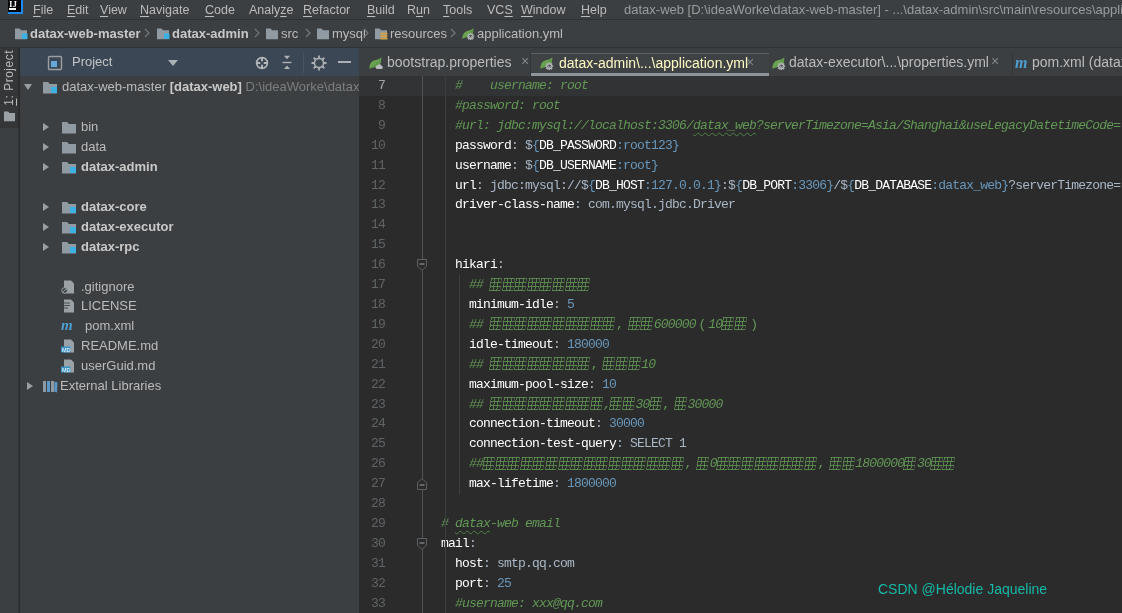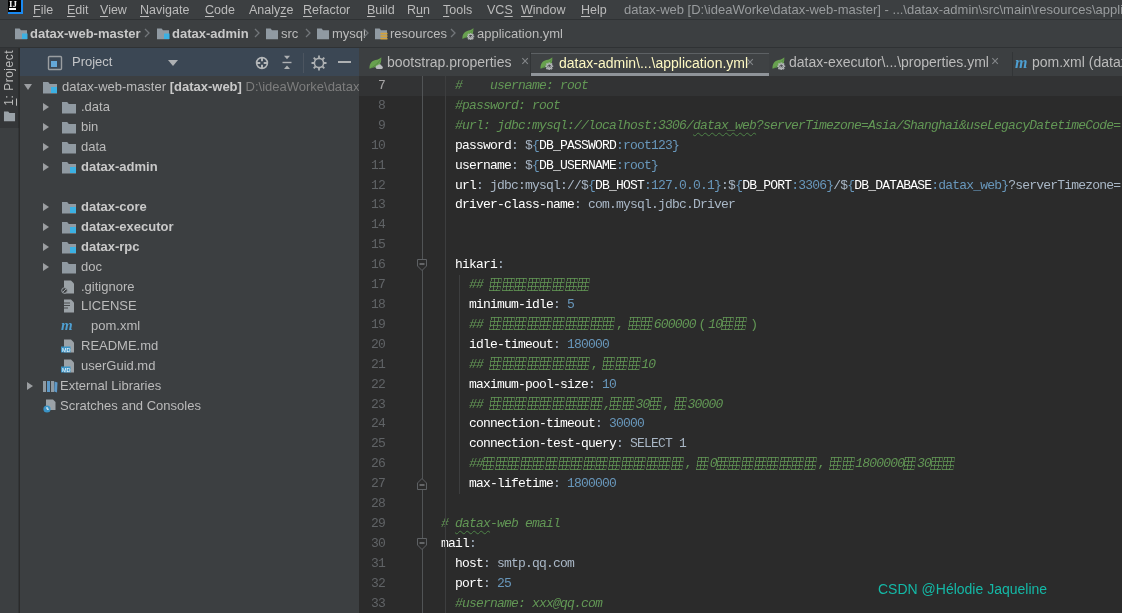--- a/index.html
+++ b/index.html
@@ -176,27 +176,20 @@
     </div>
   <div id="tree">
       <div class="trow" style="left:0;top:0px;width:339px">
         <span class="arrd" style="left:4px"></span>
         <svg class="tico" style="left:22px" width="16" height="14" viewBox="0 0 16 14">
           <path d="M1 2 h5.2 l1.6 2 H15 v9.5 H1 Z" fill="#909aa2"></path>
           <rect x="9" y="7" width="6" height="6" fill="#3cb1e3"></rect>
         </svg>
         <span style="position:absolute;left:42px">datax-web-master <span class="bold">[datax-web]</span> <span class="gray">D:\ideaWorke\datax-web-master</span></span>
       </div>
-      <div class="trow" style="left:0;top:20px;width:339px">
-        <span class="arr" style="left:23px"></span>
-        <svg class="tico" style="left:41px" width="16" height="14" viewBox="0 0 16 14">
-          <path d="M1 2 h5.2 l1.6 2 H15 v9.5 H1 Z" fill="#909aa2"></path>
-        </svg>
-        <span class="" style="position:absolute;left:61px">.data</span>
-      </div>
       <div class="trow" style="left:0;top:40px;width:339px">
         <span class="arr" style="left:23px"></span>
         <svg class="tico" style="left:41px" width="16" height="14" viewBox="0 0 16 14">
           <path d="M1 2 h5.2 l1.6 2 H15 v9.5 H1 Z" fill="#909aa2"></path>
         </svg>
         <span class="" style="position:absolute;left:61px">bin</span>
       </div>
       <div class="trow" style="left:0;top:60px;width:339px">
         <span class="arr" style="left:23px"></span>
         <svg class="tico" style="left:41px" width="16" height="14" viewBox="0 0 16 14">
@@ -228,46 +221,39 @@
         </svg>
         <span class="bold" style="position:absolute;left:61px">datax-executor</span>
       </div>
       <div class="trow" style="left:0;top:160px;width:339px">
         <span class="arr" style="left:23px"></span>
         <svg class="tico" style="left:41px" width="16" height="14" viewBox="0 0 16 14">
           <path d="M1 2 h5.2 l1.6 2 H15 v9.5 H1 Z" fill="#909aa2"></path>
           <rect x="9" y="7" width="6" height="6" fill="#3cb1e3"></rect>
         </svg>
         <span class="bold" style="position:absolute;left:61px">datax-rpc</span>
-      </div>
-      <div class="trow" style="left:0;top:180px;width:339px">
-        <span class="arr" style="left:23px"></span>
-        <svg class="tico" style="left:41px" width="16" height="14" viewBox="0 0 16 14">
-          <path d="M1 2 h5.2 l1.6 2 H15 v9.5 H1 Z" fill="#909aa2"></path>
-        </svg>
-        <span class="" style="position:absolute;left:61px">doc</span>
       </div>
       <div class="trow" style="left:0;top:200px;width:339px">
         <svg class="tico" style="left:41px" width="16" height="14" viewBox="0 0 16 14">
           <path d="M3 0.5 h7 l3 3 V13.5 H3 Z" fill="#9ba2a7"></path>
           <circle cx="3.5" cy="10.5" r="2.8" fill="#3c3f41" stroke="#9aa0a5"></circle>
           <path d="M1.7 12.3 L5.3 8.7" stroke="#9aa0a5"></path>
         </svg>
         <span style="position:absolute;left:61px">.gitignore</span>
       </div>
       <div class="trow" style="left:0;top:219px;width:339px">
         <svg class="tico" style="left:41px" width="16" height="14" viewBox="0 0 16 14">
           <path d="M3 0.5 h7 l3 3 V13.5 H3 Z" fill="#9ba2a7"></path>
           <path d="M3 4 h6 M3 6.5 h6 M3 9 h4" stroke="#4a4d4f" stroke-width="1.1"></path>
         </svg>
         <span style="position:absolute;left:61px">LICENSE</span>
       </div>
       <div class="trow" style="left:0;top:239px;width:339px">
         <span class="tico" style="left:41px;top:0;font-family:'Liberation Serif',serif;font-weight:bold;font-style:italic;font-size:15px;color:#4e9fd1;line-height:19px">m</span>
-        <span style="position:absolute;left:71px">pom.xml</span>
+        <span style="position:absolute;left:65px">pom.xml</span>
       </div>
       <div class="trow" style="left:0;top:259px;width:339px">
         <svg class="tico" style="left:41px" width="16" height="14" viewBox="0 0 16 14">
           <path d="M3 0.5 h7 l3 3 V13.5 H3 Z" fill="#9ba2a7"></path>
           <rect x="0" y="7.5" width="9.5" height="6" fill="#3a93c5"></rect>
           <text x="1" y="12.6" font-size="5.5" fill="#fff" font-family="Liberation Sans">MD</text>
         </svg>
         <span style="position:absolute;left:61px">README.md</span>
       </div>
       <div class="trow" style="left:0;top:279px;width:339px">
@@ -280,28 +266,20 @@
       </div>
       <div class="trow" style="left:0;top:299px;width:339px">
         <span class="arr" style="left:7px"></span>
         <svg class="tico" style="left:22px" width="16" height="14" viewBox="0 0 16 14">
           <rect x="1" y="2" width="3" height="11" fill="#8f9aa2"></rect>
           <rect x="5" y="2" width="3" height="11" fill="#5d99c8"></rect>
           <rect x="9" y="2" width="3" height="11" fill="#8f9aa2"></rect>
           <path d="M12.5 2.5 l3 1 -0.5 10 -2.8 -1 Z" fill="#5d99c8"></path>
         </svg>
         <span style="position:absolute;left:40px">External Libraries</span>
-      </div>
-      <div class="trow" style="left:0;top:319px;width:339px">
-        <svg class="tico" style="left:22px" width="16" height="14" viewBox="0 0 16 14">
-          <path d="M4 0.5 h7 l2.5 2.5 V11 H4 Z" fill="#9ba2a7"></path>
-          <circle cx="5" cy="10" r="3.6" fill="#3a93c5"></circle>
-          <path d="M5 8 v2.2 h1.8" stroke="#fff" stroke-width="1" fill="none"></path>
-        </svg>
-        <span style="position:absolute;left:40px">Scratches and Consoles</span>
       </div>
     </div>
 </div>
 <div id="editor">
   <div id="tabs">
       <svg style="position:absolute;left:9px;top:8px" width="15" height="14" viewBox="0 0 15 14">
         <path d="M1.5 12.8 C1.2 8 3.8 4.9 7.3 4.1 C10 3.5 12 2.6 13.3 1.2 C13.6 5.8 12.4 8.8 9.7 10.3 C7.2 11.7 3.8 11.2 1.5 12.8 Z" fill="#68a14f"></path>
         <path d="M3 12.2 C5.5 10.5 9 9 12.5 3.5" stroke="#4e7f3f" stroke-width="0.7" fill="none"></path>
         <g fill="#b9bcbe">
           <circle cx="9.6" cy="11.2" r="1.9"></circle>

